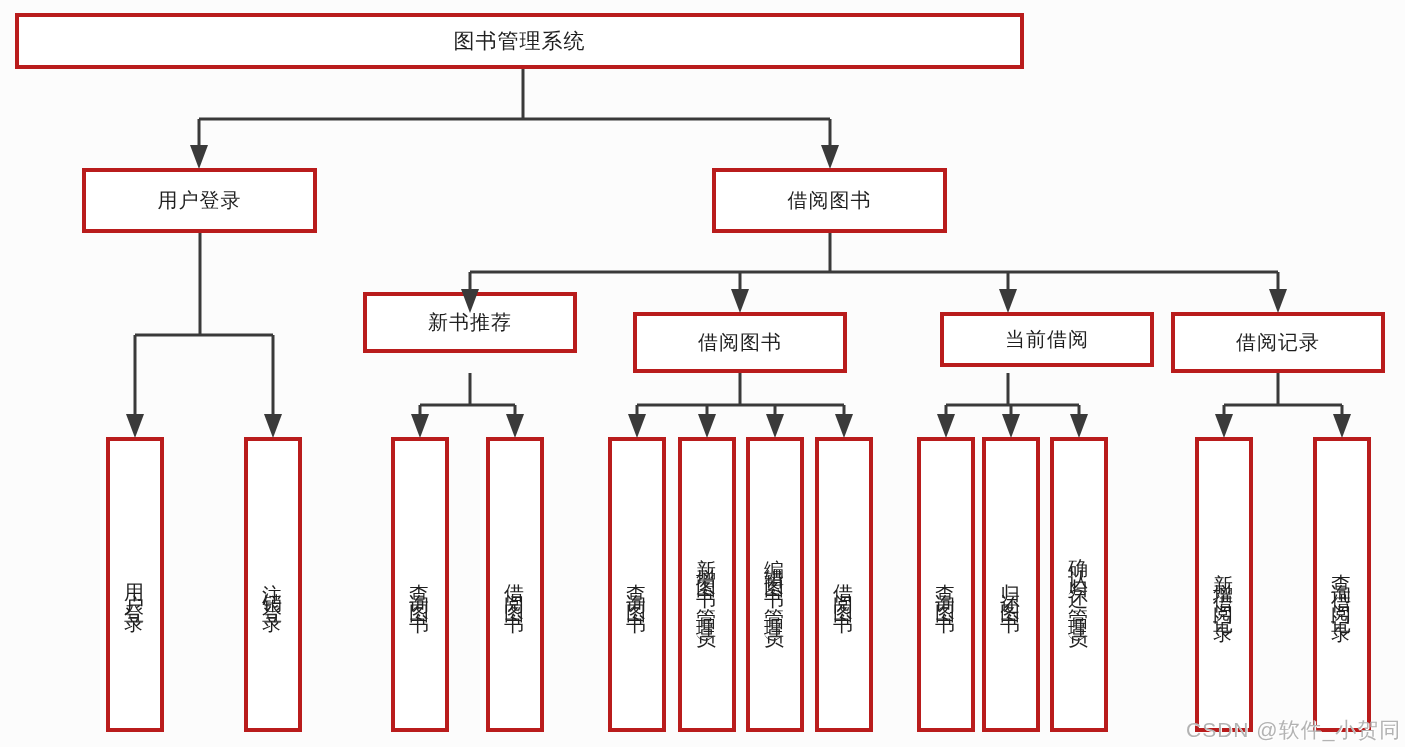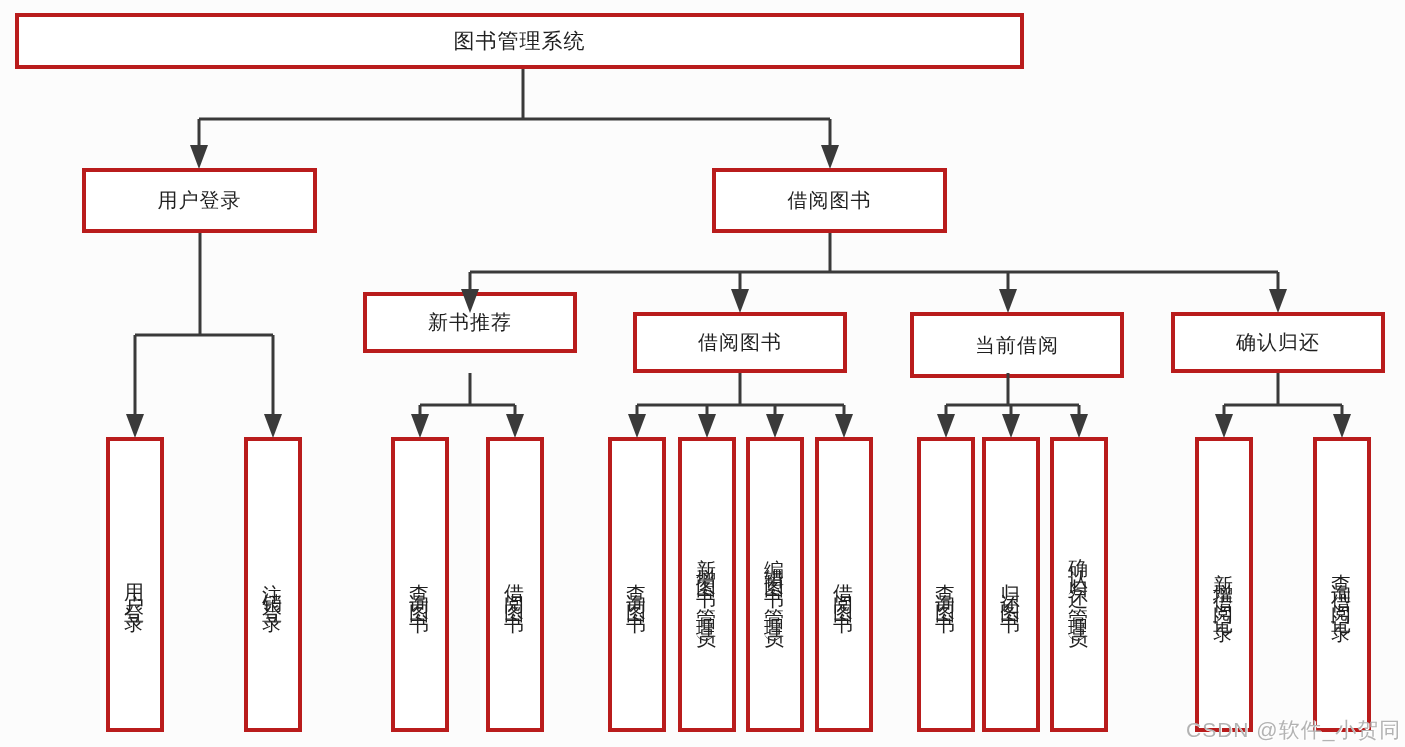--- a/index.html
+++ b/index.html
@@ -86,22 +86,22 @@
       <polygon points="1333,414 1351,414 1342,438" fill="#3a3a3a"></polygon>
     </svg>
 
   <div class="box h root" style="left:15px; top:13px; width:1009px; height:56px">图书管理系统</div>
 
   <div class="box h" style="left:82px; top:168px; width:235px; height:65px">用户登录</div>
   <div class="box h" style="left:712px; top:168px; width:235px; height:65px">借阅图书</div>
 
   <div class="box h" style="left:363px; top:292px; width:214px; height:61px">新书推荐</div>
   <div class="box h" style="left:633px; top:312px; width:214px; height:61px">借阅图书</div>
-  <div class="box h" style="left:910px; top:312px; width:214px; height:66px">当前借阅</div>
-  <div class="box h" style="left:1171px; top:312px; width:214px; height:61px">确认归还</div>
+  <div class="box h" style="left:940px; top:312px; width:214px; height:55px">当前借阅</div>
+  <div class="box h" style="left:1171px; top:312px; width:214px; height:61px">借阅记录</div>
 
   <div class="box v" style="left:106px; top:437px; width:58px; height:295px">用户登录</div>
   <div class="box v" style="left:244px; top:437px; width:58px; height:295px">注销登录</div>
 
   <div class="box v" style="left:391px; top:437px; width:58px; height:295px">查询图书</div>
   <div class="box v" style="left:486px; top:437px; width:58px; height:295px">借阅图书</div>
 
   <div class="box v" style="left:608px; top:437px; width:58px; height:295px">查询图书</div>
   <div class="box v" style="left:678px; top:437px; width:58px; height:295px">新增图书（管理员）</div>
   <div class="box v" style="left:746px; top:437px; width:58px; height:295px">编辑图书（管理员）</div>

